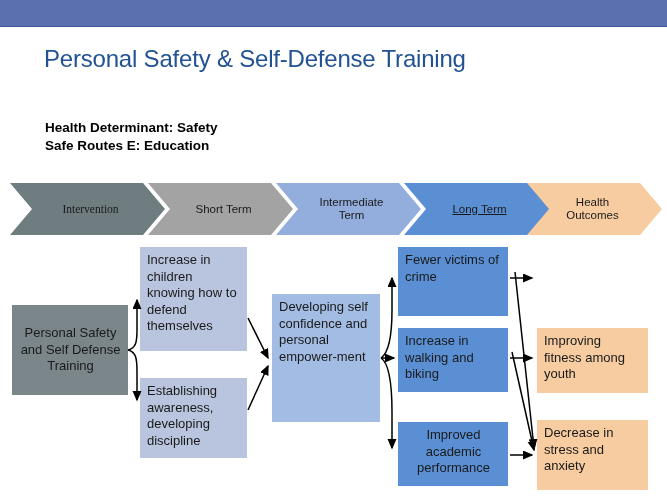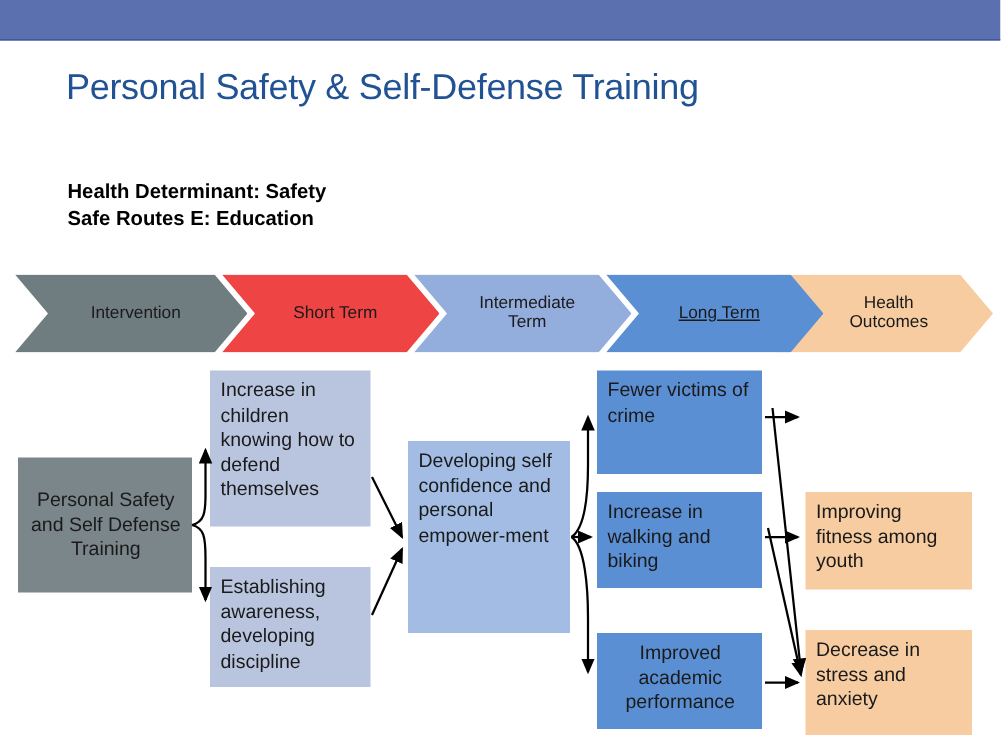--- a/index.html
+++ b/index.html
@@ -56,21 +56,21 @@
     align-items: center;
     justify-content: center;
     text-align: center;
     font-size: 11.5px;
     color: #1a1a1a;
     line-height: 13px;
     padding-left: 16px;
     padding-right: 10px;
     clip-path: polygon(0 0, calc(100% - 22px) 0, 100% 50%, calc(100% - 22px) 100%, 0 100%, 22px 50%);
   }
-  .chev.first { color: #1a1a1a; }
+  .chev.first { color: #1a1a1a; font-family: Liberation Serif, serif; }
 
   
   .box {
     position: absolute;
     font-size: 13px;
     line-height: 16.5px;
     color: #1a1a1a;
     padding: 5px 6px 5px 7px;
     overflow: hidden;
   }
@@ -99,21 +99,21 @@
 
   <div id="subtitle">
     <div>Health Determinant: Safety</div>
     <div>Safe Routes E: Education</div>
   </div>
 
   <div id="banner">
     <div class="chev first" style="left: 10px; width: 155px; background: rgb(111, 125, 128); z-index: 10;">
         <span>Intervention</span>
       </div>
-    <div class="chev" style="left: 148px; width: 145px; background: #ef4444; z-index: 9;">
+    <div class="chev" style="left: 148px; width: 145px; background: #a3a3a3; z-index: 9;">
         <span>Short Term</span>
       </div>
     <div class="chev" style="left: 276px; width: 145px; background: rgb(147, 174, 221); z-index: 8;">
         <span>Intermediate<br>Term</span>
       </div>
     <div class="chev" style="left: 404px; width: 145px; background: rgb(91, 143, 212); z-index: 7; text-decoration: underline;">
         <span>Long Term</span>
       </div>
     <div class="chev" style="left: 517px; width: 145px; background: rgb(246, 204, 160); z-index: 6;">
         <span>Health<br>Outcomes</span>

